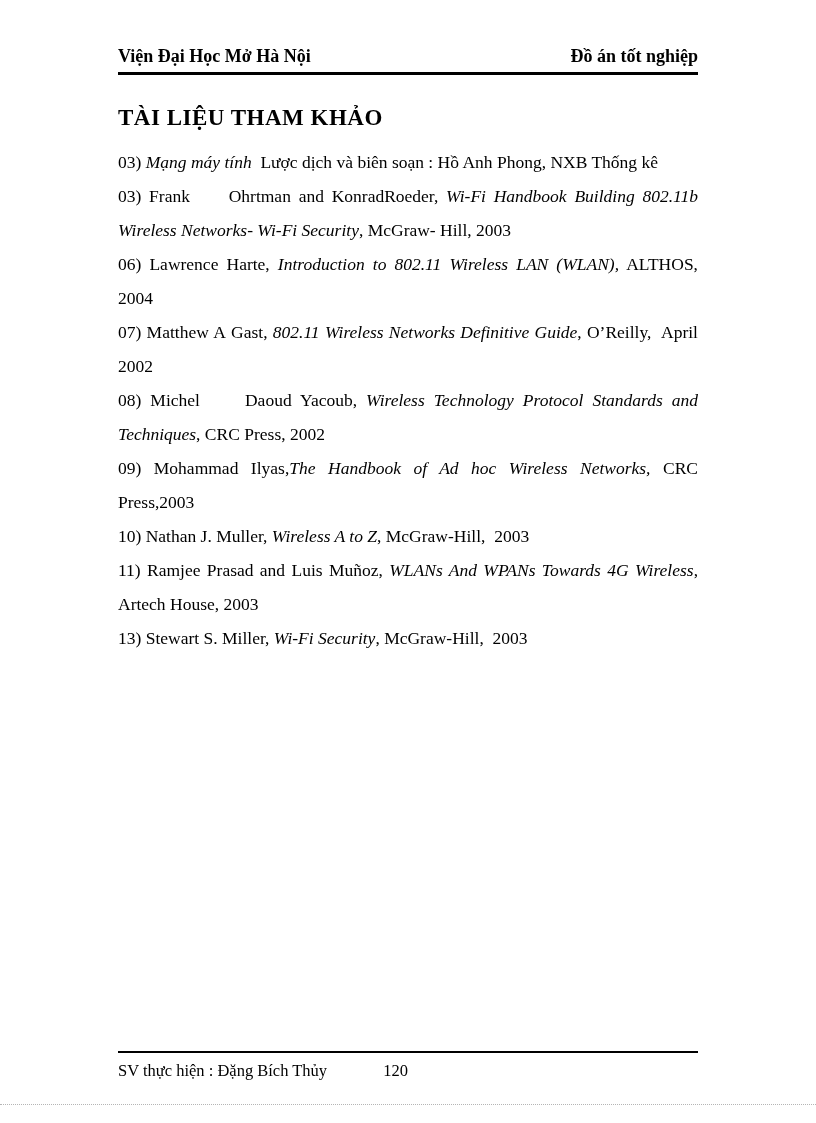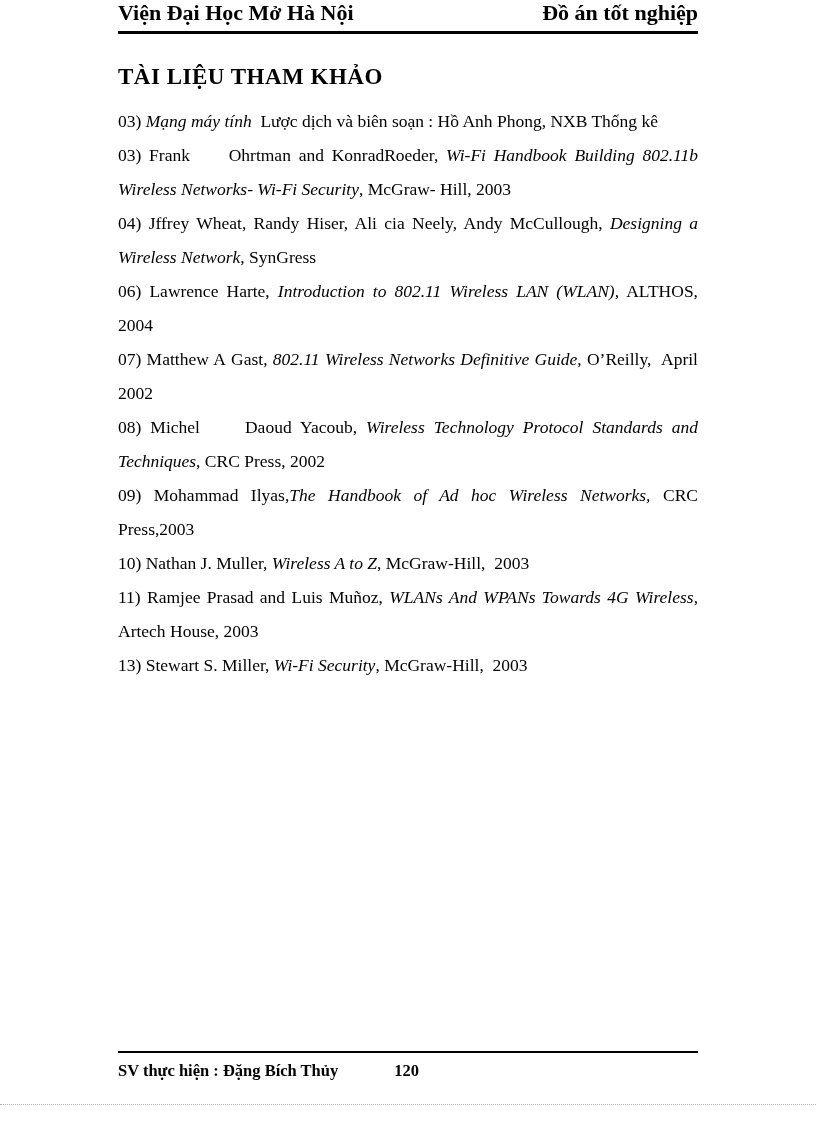--- a/index.html
+++ b/index.html
@@ -18,23 +18,24 @@
     overflow: hidden;
     box-sizing: border-box;
   }
   .content {
     padding: 0 118px;
   }
   .page-header {
     display: flex;
     justify-content: space-between;
     align-items: flex-end;
+    padding-top: 46px;
     padding-bottom: 5px;
     border-bottom: 3px solid #000000;
-    font-size: 22px;
+    font-size: 18px;
     font-weight: bold;
   }
   .page-title {
     margin: 30px 0 14px 0;
     text-align: left;
     font-size: 23px;
     font-weight: bold;
     letter-spacing: 0.5px;
   }
   .references {
@@ -49,21 +50,20 @@
     font-style: italic;
   }
   .page-footer {
     position: absolute;
     left: 118px;
     right: 118px;
     bottom: 42px;
     border-top: 2.5px solid #000000;
     padding-top: 8px;
     font-size: 16.5px;
-    font-weight: bold;
   }
   .page-footer .page-number {
     display: inline-block;
     margin-left: 52px;
   }
   .page-edge {
     position: absolute;
     left: 0;
     right: 0;
     bottom: 18px;
@@ -79,21 +79,20 @@
     <div class="page-header">
       <span>Viện Đại Học Mở Hà Nội</span>
       <span>Đồ án tốt nghiệp</span>
     </div>
 
     <h1 class="page-title">TÀI LIỆU THAM KHẢO</h1>
 
     <div class="references" id="references">
         <p class="reference-item"><span class="normal">03) </span><span class="italic">Mạng máy tính</span><span class="normal">&nbsp; Lược dịch và biên soạn : Hồ Anh Phong, NXB Thống kê</span></p>
         <p class="reference-item"><span class="normal">03)  Frank&nbsp;&nbsp;&nbsp;&nbsp; Ohrtman and KonradRoeder, </span><span class="italic">Wi-Fi Handbook Building 802.11b Wireless Networks- Wi-Fi Security</span><span class="normal">, McGraw- Hill, 2003</span></p>
-        <p class="reference-item"><span class="normal">04)  Jffrey Wheat, Randy Hiser, Ali&nbsp;cia Neely, Andy McCullough, </span><span class="italic">Designing a Wireless Network</span><span class="normal">, SynGress</span></p>
         <p class="reference-item"><span class="normal">06)  Lawrence Harte, </span><span class="italic">Introduction to 802.11 Wireless LAN (WLAN),</span><span class="normal"> ALTHOS, 2004</span></p>
         <p class="reference-item"><span class="normal">07)  Matthew A&nbsp;Gast, </span><span class="italic">802.11 Wireless Networks Definitive Guide</span><span class="normal">, O’Reilly,&nbsp; April 2002</span></p>
         <p class="reference-item"><span class="normal">08)  Michel&nbsp;&nbsp;&nbsp;&nbsp; Daoud Yacoub, </span><span class="italic">Wireless Technology Protocol Standards and Techniques</span><span class="normal">, CRC Press, 2002</span></p>
         <p class="reference-item"><span class="normal">09)  Mohammad Ilyas,</span><span class="italic">The Handbook of Ad hoc Wireless Networks,</span><span class="normal"> CRC Press,2003</span></p>
         <p class="reference-item"><span class="normal">10)  Nathan J. Muller, </span><span class="italic">Wireless A to Z</span><span class="normal">, McGraw-Hill,&nbsp; 2003</span></p>
         <p class="reference-item"><span class="normal">11)  Ramjee Prasad and Luis Muñoz, </span><span class="italic">WLANs And WPANs Towards 4G Wireless</span><span class="normal">, Artech House, 2003</span></p>
         <p class="reference-item"><span class="normal">13)  Stewart S. Miller, </span><span class="italic">Wi-Fi Security</span><span class="normal">, McGraw-Hill,&nbsp; 2003</span></p>
       </div>
 
   </div>

